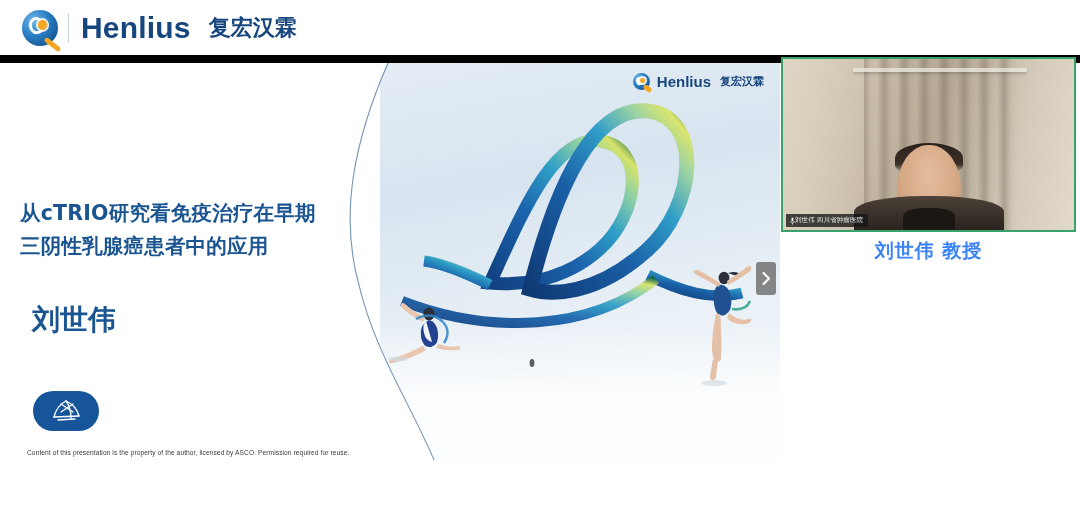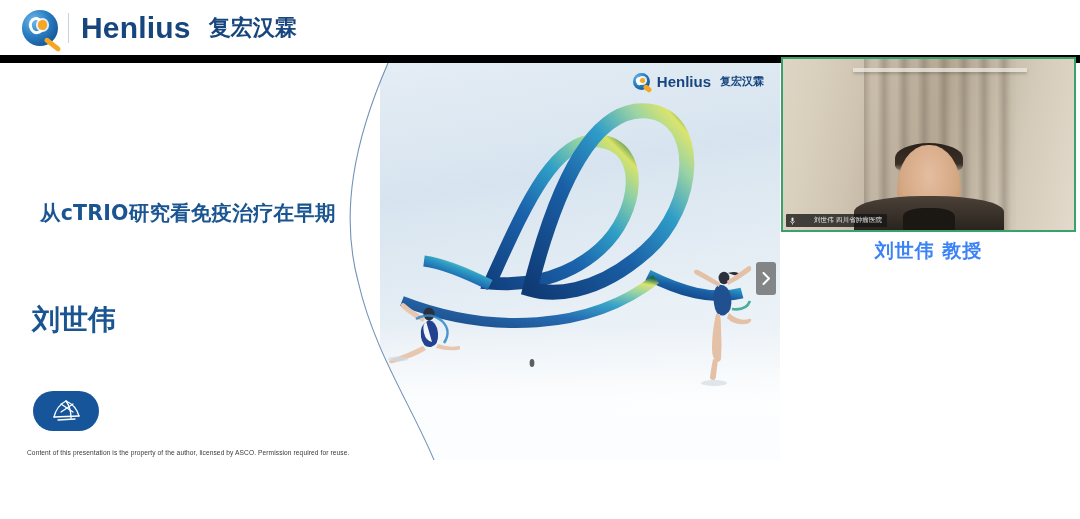--- a/index.html
+++ b/index.html
@@ -85,21 +85,21 @@
 
   .ribbon-wrap {
     position: absolute; left: 0; top: 0; width: 100%; height: 100%; z-index: 3;
   }
 
   
   .dancer { position: absolute; z-index: 3; }
 
   
   .slide-title {
-    position: absolute; left: 40px; top: 134px; width: 350px; z-index: 5;
+    position: absolute; left: 20px; top: 134px; width: 350px; z-index: 5;
     font-family: "DejaVu Sans", sans-serif;
     font-size: 20.5px; font-weight: 700; line-height: 1.62; color: #1a5591;
     letter-spacing: 0.2px;
   }
   .slide-speaker {
     position: absolute; left: 32px; top: 238px; z-index: 5;
     font-family: "DejaVu Sans", sans-serif;
     font-size: 28px; font-weight: 700; color: #1a5591;
   }
   .slide-badge {
@@ -182,21 +182,21 @@
   .person-shirt {
     position: absolute; left: 50%; bottom: 0; transform: translateX(-50%);
     width: 52px; height: 22px; background: #1b1713;
     border-radius: 40% 40% 0 0;
   }
   .video-name {
     position: absolute; left: 3px; bottom: 3px; z-index: 6;
     max-width: 118px;
     height: 13px; padding: 0 5px 0 4px;
     background: rgba(22,22,22,.78);
-    display: flex; align-items: center; gap: 19px;
+    display: flex; align-items: center; gap: 0;
     border-radius: 1px; overflow: hidden;
   }
   .video-name .lbl {
     font-size: 6.5px; color: #e9e9e9; white-space: nowrap;
     font-family: "DejaVu Sans", sans-serif; letter-spacing: .1px;
   }
 
   
   .caption {
     position: absolute; left: 781px; top: 236px; width: 295px;
@@ -312,20 +312,21 @@
             <div class="hl-mark-inner"></div>
             <div class="hl-mark-tail"></div>
           </div>
       </div>
       <div class="w">Henlius</div>
       <div class="c">复宏汉霖</div>
     </div>
 
     <div class="slide-title">
       <div>从cTRIO研究看免疫治疗在早期</div>
+      <div>三阴性乳腺癌患者中的应用</div>
     </div>
 
     <div class="slide-speaker">刘世伟</div>
 
     <div class="slide-badge">
       <svg width="34" height="26" viewBox="0 0 34 26">
         <g fill="none" stroke="#ffffff" stroke-width="1.3" stroke-linecap="round">
           <path d="M17 3 C 11 6 7 11 5 19"></path>
           <path d="M17 3 C 20 7 22 13 22 20"></path>
           <path d="M17 3 C 24 6 28 11 30 18"></path>

